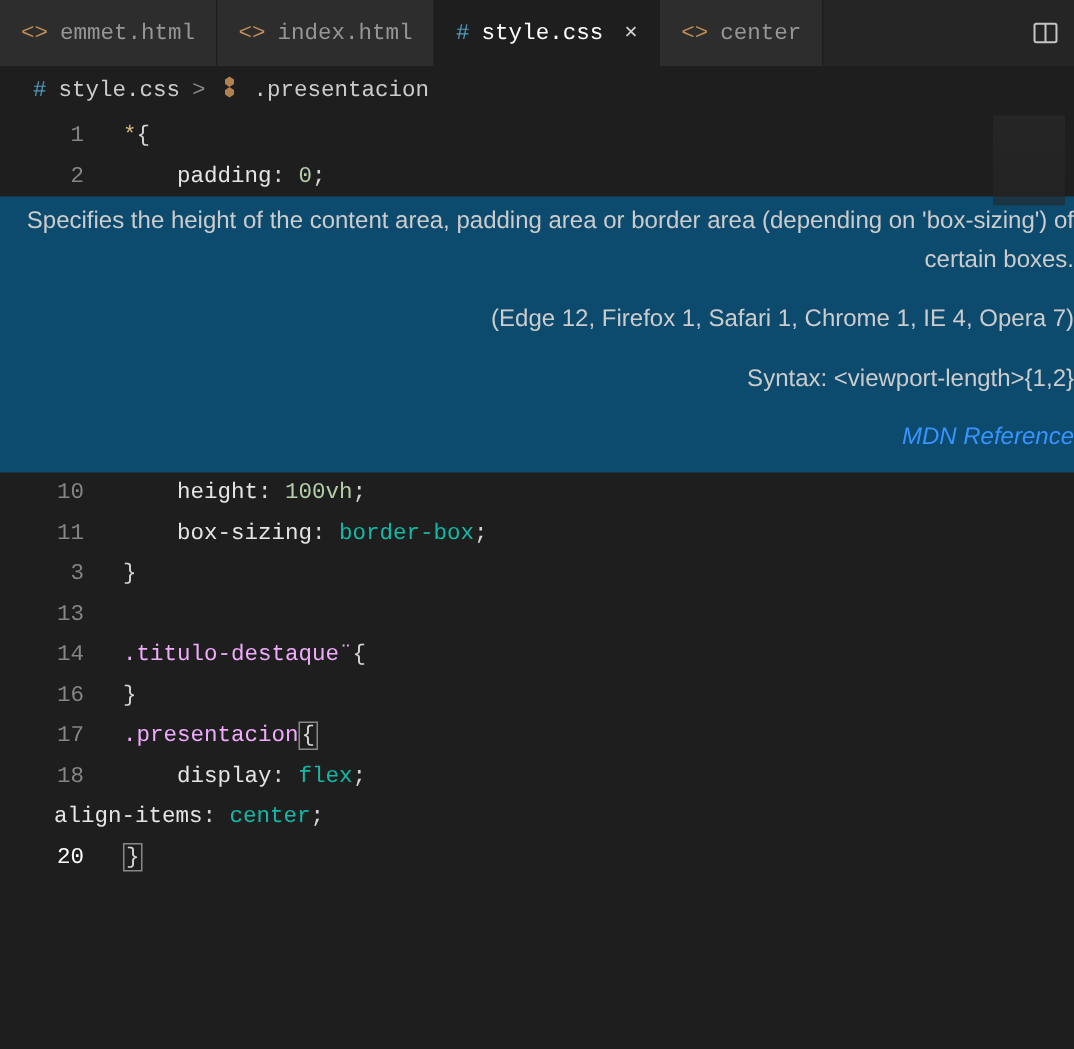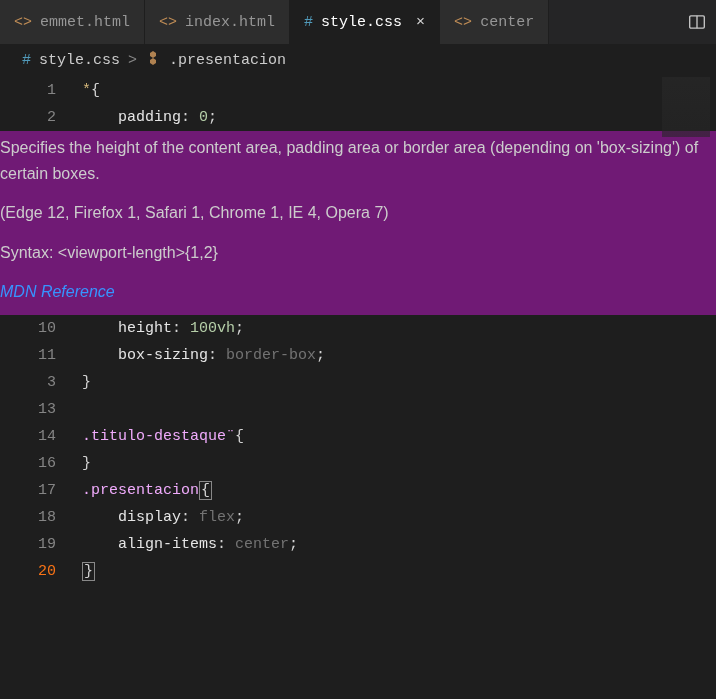--- a/index.html
+++ b/index.html
@@ -62,49 +62,50 @@
   min-height: 27px;
   line-height: 27px;
 }
 .lineno {
   width: 82px;
   text-align: right;
   padding-right: 26px;
   color: #858585;
   user-select: none;
 }
-.lineno.current { color: #f97316; }
+.lineno.current { color: #ffffff; }
 .code {
   white-space: pre;
   flex: 1;
 }
 .minimap {
   position: absolute;
   top: 0;
   right: 6px;
   width: 48px;
   height: 60px;
   background: linear-gradient(#2a2a2a, #262626);
   opacity: 0.6;
 }
 .hover-box {
-  background: #701a75;
+  background: #0c4a6e;
   color: #cccccc;
   font-family: -apple-system, 'Segoe UI', Arial, sans-serif;
   font-size: 16px;
   line-height: 1.6;
   padding: 4px 0px 10px 0px;
+  text-align: right;
 }
 .hover-box p { margin-bottom: 14px; }
 .hover-link { color: #3794ff; cursor: pointer; font-style: italic; }
 .sel { color: #d7ba7d; }
 .prop { color: #e5e5e5; }
 .punc { color: #d4d4d4; }
 .num { color: #b5cea8; }
-.val { color: #737373; }
+.val { color: #14b8a6; }
 .cls { color: #f0abfc; }
 .swatch {
   display: inline-block;
   width: 14px;
   height: 14px;
   background: #22D4FD;
   border: 1px solid #454545;
   vertical-align: -2px;
   margin-right: 4px;
 }
@@ -199,20 +200,19 @@
   </div>
   <div class="gutter-line">
     <div class="lineno">17</div>
     <div class="code"><span class="cls">.presentacion</span><span class="punc brace-match">{</span></div>
   </div>
   <div class="gutter-line">
     <div class="lineno">18</div>
     <div class="code">    <span class="prop">display</span><span class="punc">:</span><span class="val"> flex</span><span class="punc">;</span></div>
   </div>
   <div class="gutter-line">
-    <div class="lineno">19</div>
     <div class="code">    <span class="prop">align-items</span><span class="punc">:</span><span class="val"> center</span><span class="punc">;</span></div>
   </div>
   <div class="gutter-line">
     <div class="lineno current">20</div>
     <div class="code"><span class="punc brace-match">}</span></div>
   </div>
 </div>
 
 </body></html>

